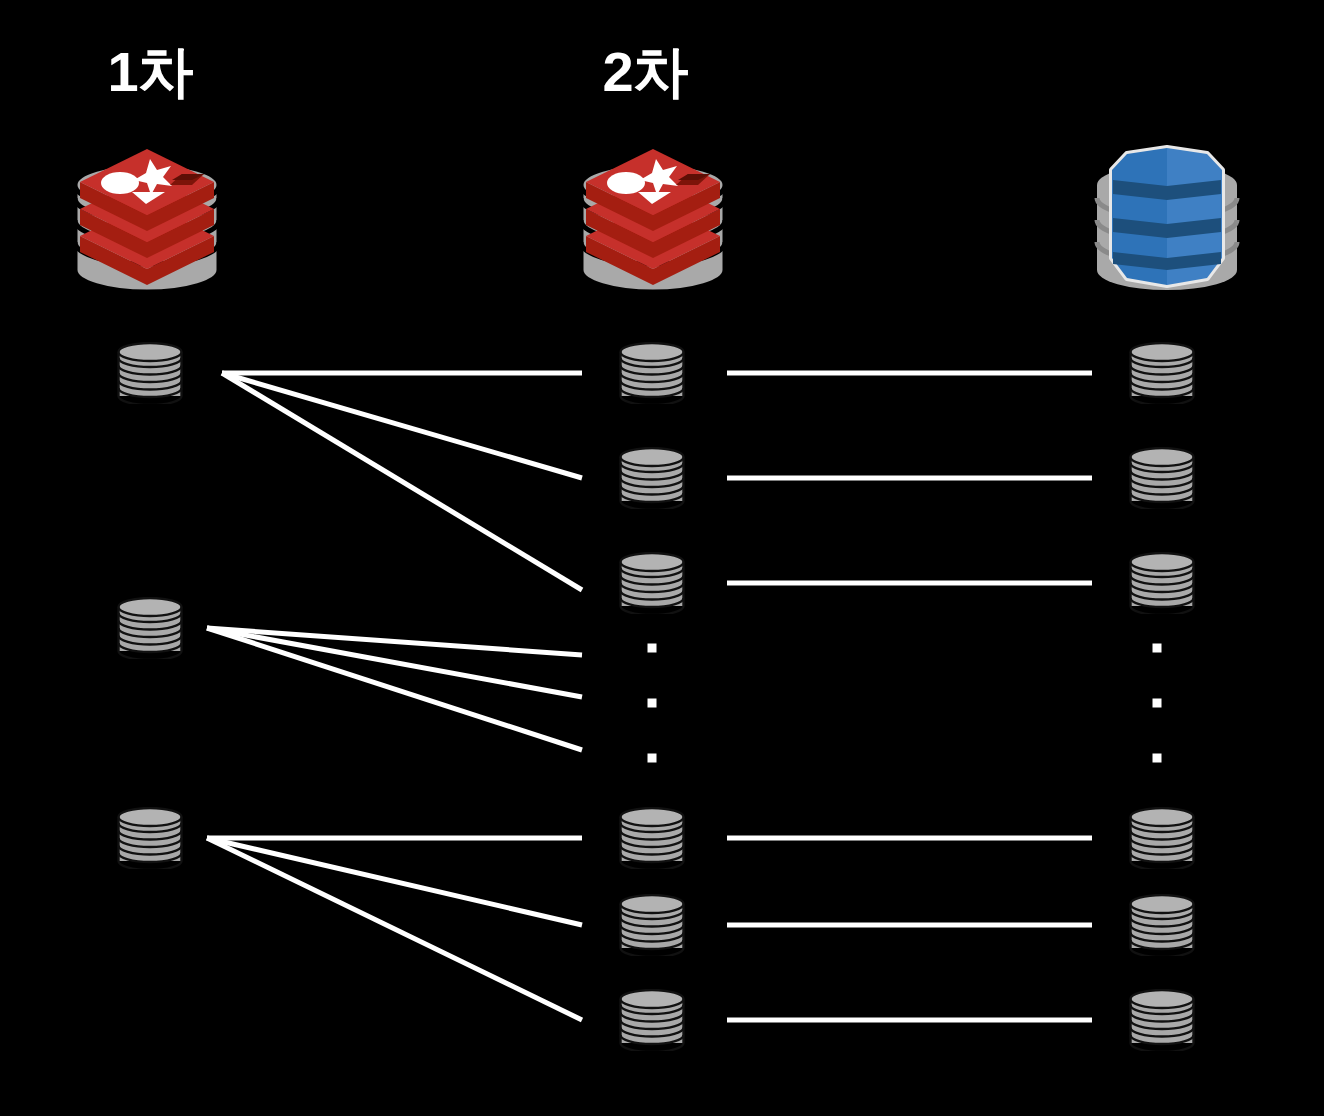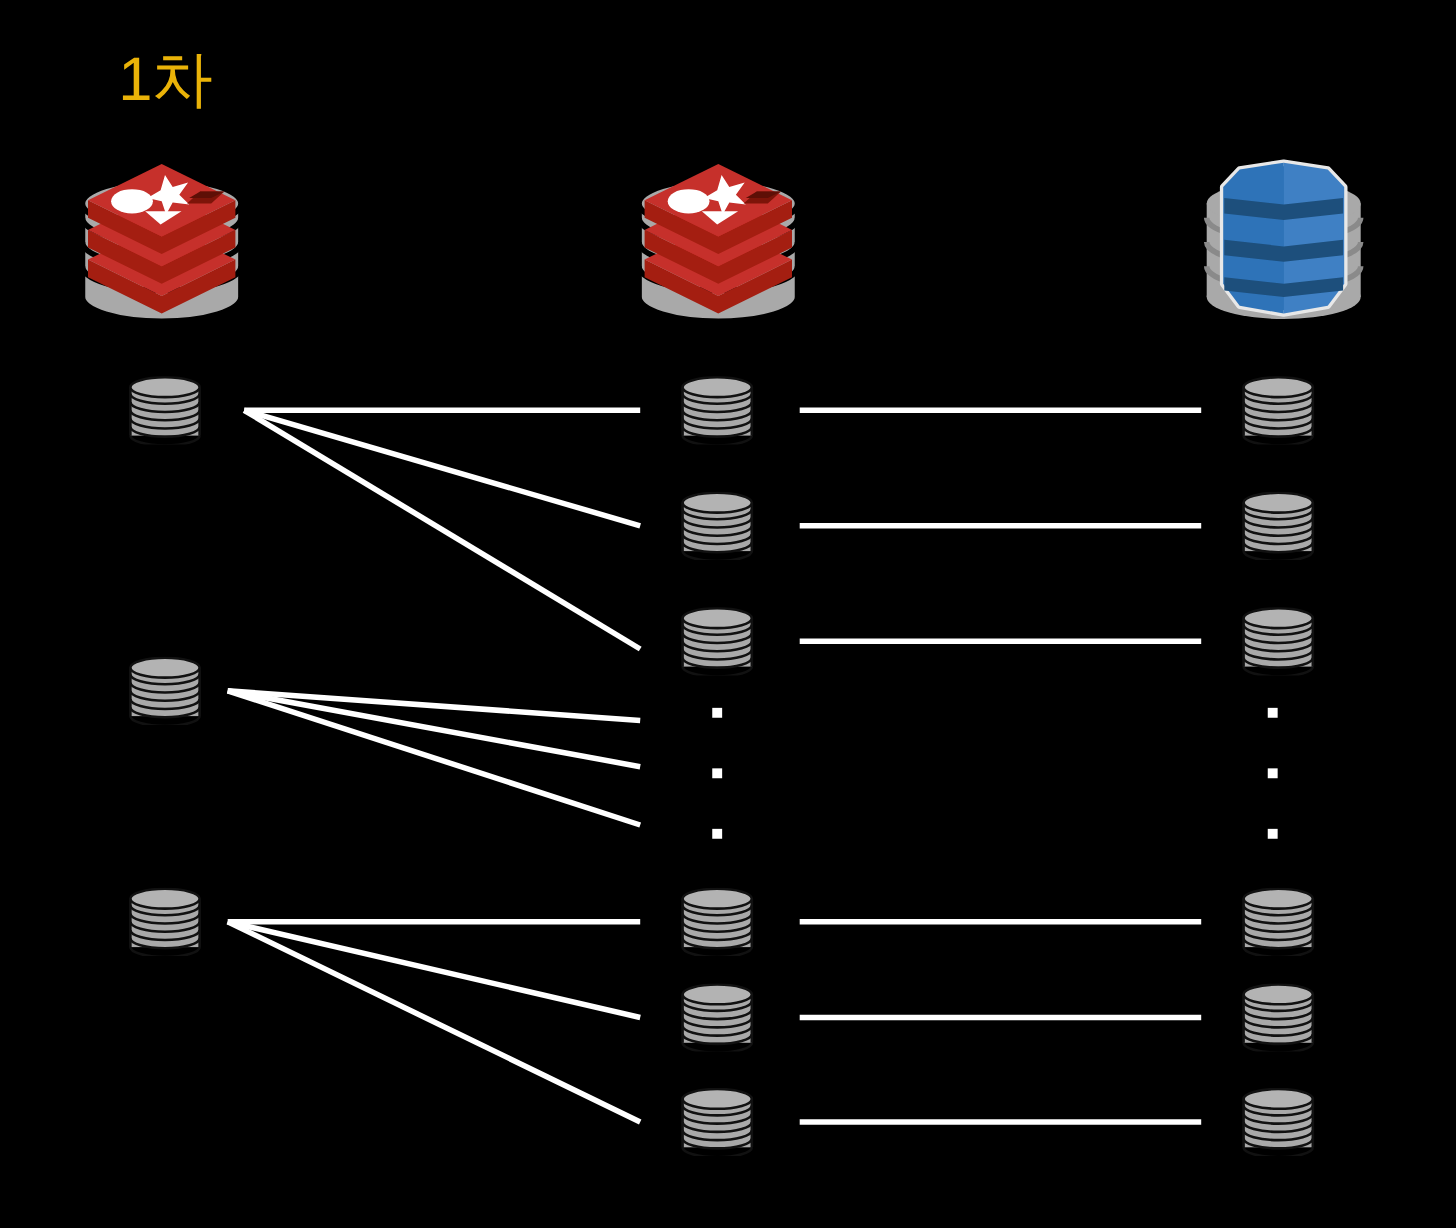--- a/index.html
+++ b/index.html
@@ -9,42 +9,43 @@
   }
   #stage{
     position:relative;
     width:1324px;
     height:1116px;
     background:#000000;
     overflow:hidden;
   }
   .col-label{
     position:absolute;
-    color:#eab308;
+    color:#ffffff;
     font-size:56px;
-    font-weight:normal;
+    font-weight:bold;
     letter-spacing:-1px;
     text-align:center;
     width:200px;
     line-height:1;
     user-select:none;
   }
   #svg-layer{
     position:absolute;
     left:0; top:0;
     width:1324px;
     height:1116px;
   }
 </style>
 </head>
 <body>
 
 <div id="stage">
 
   <div class="col-label" style="left: 50px; top: 44px;">1차</div>
+  <div class="col-label" style="left: 545px; top: 44px;">2차</div>
 
   <svg id="svg-layer" viewBox="0 0 1324 1116">
     <defs>
 
       <symbol id="sym-redis" viewBox="0 0 170 160">
 
         <g>
           <ellipse cx="85" cy="130" rx="72" ry="22" fill="#a9a9a9" stroke="#000" stroke-width="5"></ellipse>
           <rect x="13" y="45" width="144" height="85" fill="#a9a9a9"></rect>
           <path d="M13 58 a72 22 0 0 0 144 0" fill="none" stroke="#000" stroke-width="5"></path>

